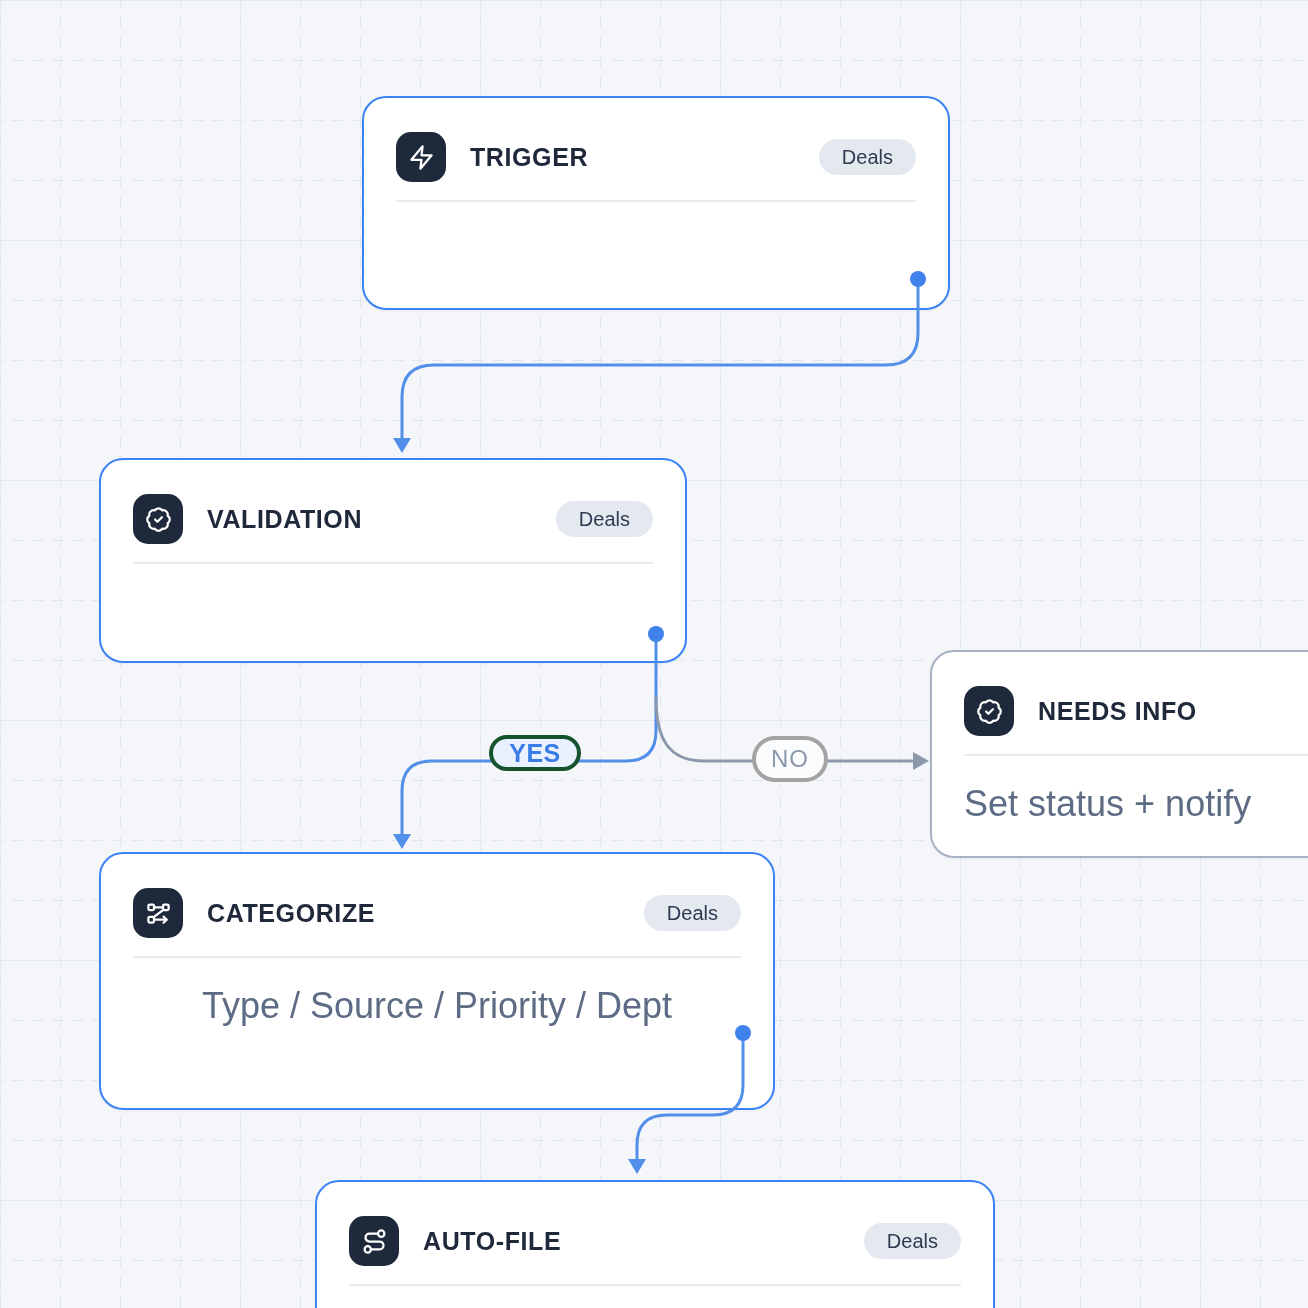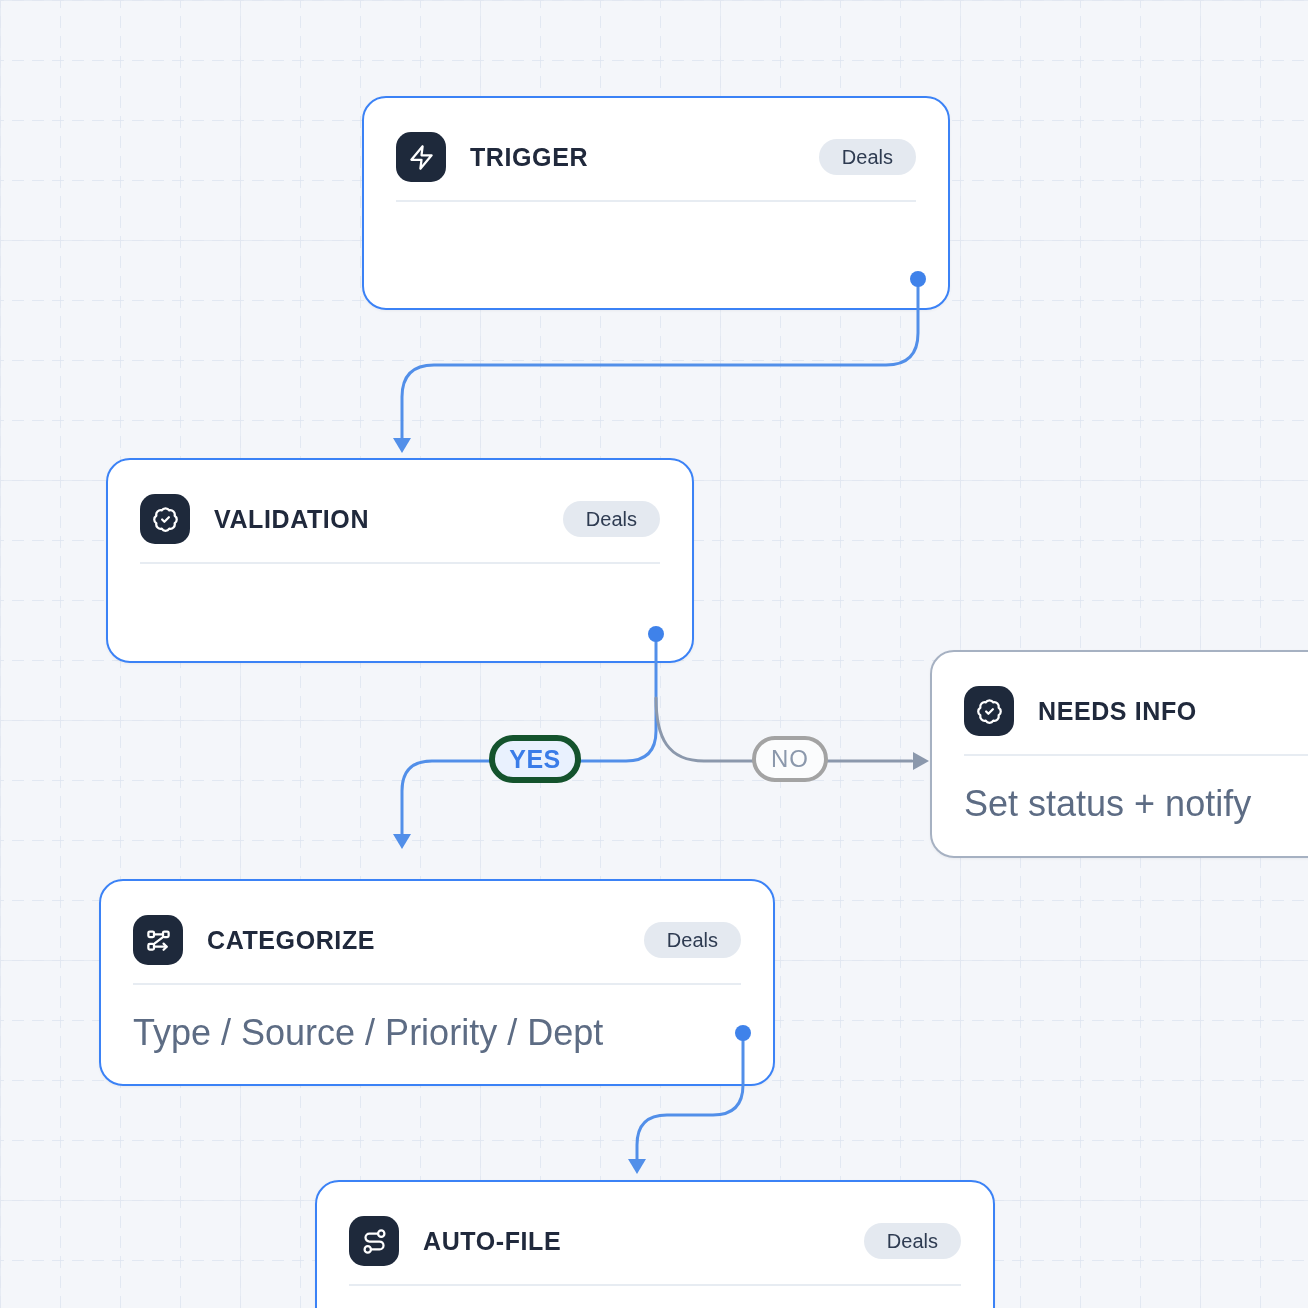--- a/index.html
+++ b/index.html
@@ -83,39 +83,39 @@
   .node-body {
     margin-top: 26px;
     font-size: 36px;
     color: #5d6c84;
     line-height: 1.2;
     white-space: nowrap;
   }
 
   
   #node-trigger    { left: 362px; top:   96px; width: 588px; height: 214px; }
-  #node-validation { left:  99px; top:  458px; width: 588px; height: 205px; margin-left: 7px; }
+  #node-validation { left:  99px; top:  458px; width: 588px; height: 205px; }
   #node-needsinfo  { left: 930px; top:  650px; width: 434px; height: 208px; }
-  #node-categorize { left:  99px; top:  879px; width: 676px; height: 207px; }
+  #node-categorize { left:  99px; top:  852px; width: 676px; height: 258px; text-align: center; }
   #node-autofile   { left: 315px; top: 1180px; width: 680px; height: 240px; }
 
   
   .pill {
     position: absolute;
     z-index: 4;
     display: flex;
     align-items: center;
     justify-content: center;
     box-sizing: border-box;
     border-radius: 28px;
     background: #ffffff;
   }
   .pill-yes {
-    left: 489px; top: 735px; width: 92px; height: 48px;
-    border: 6px solid #14532d;
+    left: 489px; top: 735px; width: 92px; height: 36px;
+    border: 4px solid #14532d;
     background: #e9f1fe;
     color: #3a7ce8;
     font-size: 25px;
     font-weight: 700;
     letter-spacing: 0.5px;
   }
   .pill-no {
     left: 752px; top: 736px; width: 76px; height: 46px;
     border: 4px solid #a3a3a3;
     background: #fbfcfd;

